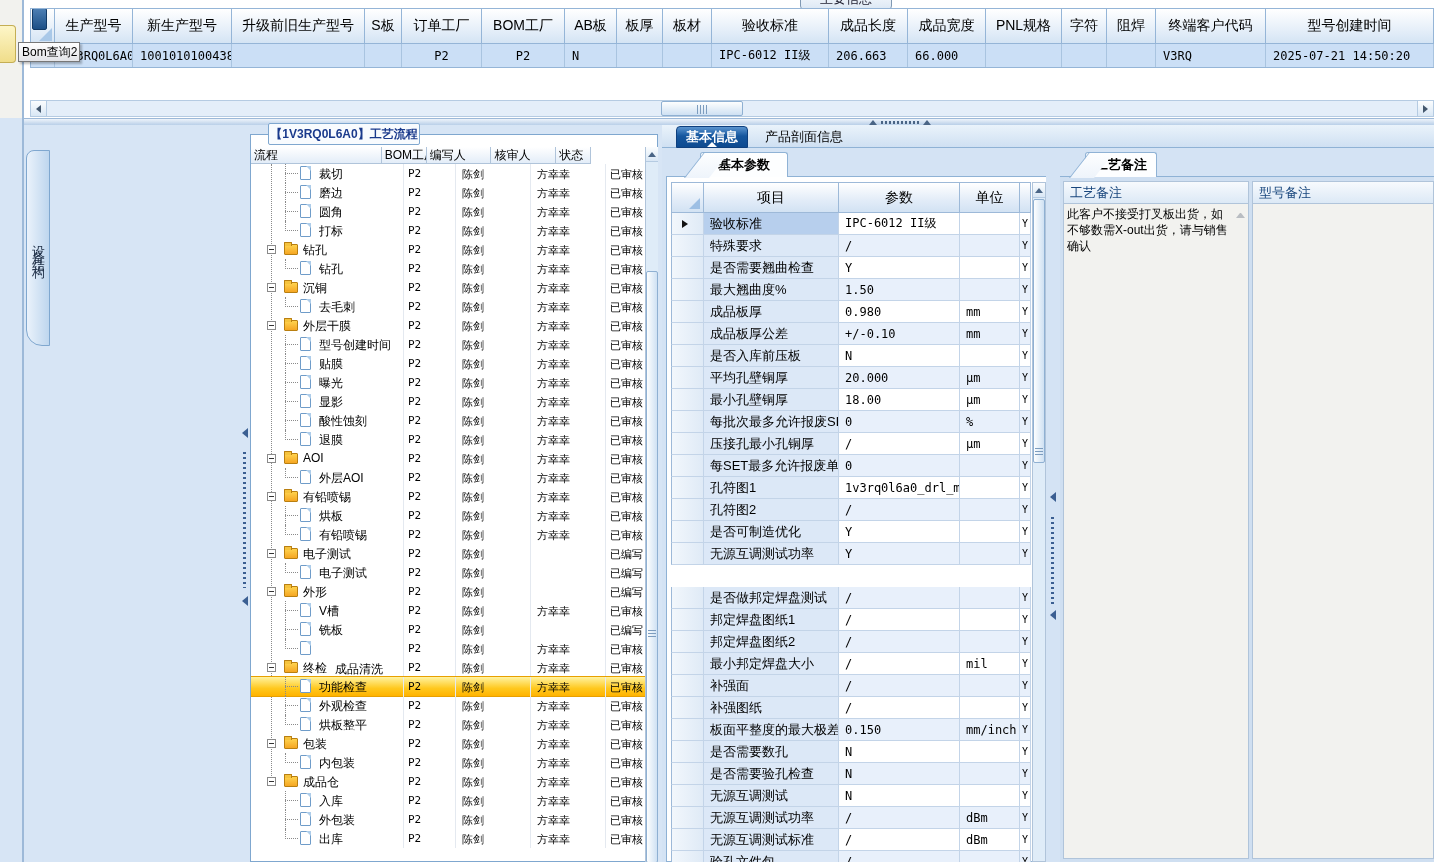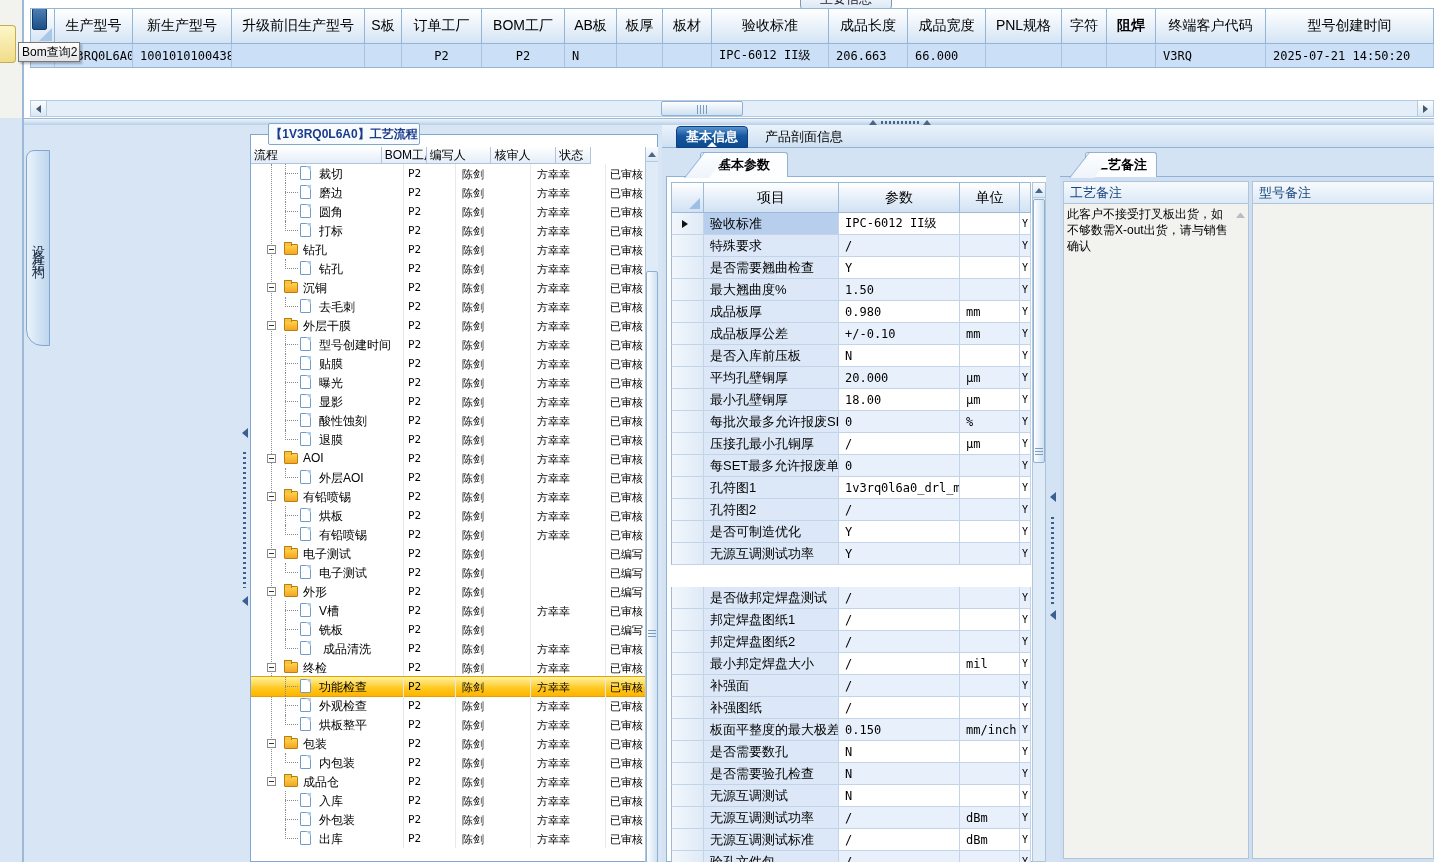--- a/index.html
+++ b/index.html
@@ -150,21 +150,21 @@
         <div class="g-hcell" style="width: 80px;">订单工厂</div>
         <div class="g-hcell" style="width: 83px;">BOM工厂</div>
         <div class="g-hcell" style="width: 52px;">AB板</div>
         <div class="g-hcell" style="width: 46px;">板厚</div>
         <div class="g-hcell" style="width: 49px;">板材</div>
         <div class="g-hcell" style="width: 117px;">验收标准</div>
         <div class="g-hcell" style="width: 79px;">成品长度</div>
         <div class="g-hcell" style="width: 78px;">成品宽度</div>
         <div class="g-hcell" style="width: 76px;">PNL规格</div>
         <div class="g-hcell" style="width: 45px;">字符</div>
-        <div class="g-hcell" style="width: 49px; font-weight: bold;">阻焊</div>
+        <div class="g-hcell" style="width: 49px;">阻焊</div>
         <div class="g-hcell" style="width: 110px;">终端客户代码</div>
         <div class="g-hcell" style="width: 168px;">型号创建时间</div>
       </div>
     <div class="g-drow" id="grid-row">
         <div class="g-dcell" style="width: 25px;"></div>
         <div class="g-dcell mono" style="width: 78px;">1V3RQ0L6A0</div>
         <div class="g-dcell mono" style="width: 99px;">10010101004385</div>
         <div class="g-dcell mono" style="width: 133px;"></div>
         <div class="g-dcell mono" style="width: 37px;"></div>
         <div class="g-dcell mono center" style="width: 80px;">P2</div>
@@ -568,21 +568,21 @@
           <div class="t-val" style="left: 359px; width: 35px;">已编写</div>
         </div>
         <div class="trow" style="top: 475px;">
           <div class="col-sep" style="left: 152px;"></div>
           <div class="col-sep" style="left: 204px;"></div>
           <div class="col-sep" style="left: 279px;"></div>
           <div class="col-sep" style="left: 354px;"></div>
           <div class="leaf-vline half"></div>
           <div class="leaf-hline"></div>
           <div class="doc-ico"></div>
-          <div class="t-label" style="left: 72px;">成品清洗</div>
+          <div class="t-label" style="left: 84px; margin-top: 20px;">成品清洗</div>
           <div class="t-val" style="left: 157px;">P2</div>
           <div class="t-val" style="left: 211px;">陈剑</div>
           <div class="t-val" style="left: 286px;">方幸幸</div>
           <div class="t-val" style="left: 359px; width: 35px;">已审核</div>
         </div>
         <div class="trow" style="top: 494px;">
           <div class="col-sep" style="left: 152px;"></div>
           <div class="col-sep" style="left: 204px;"></div>
           <div class="col-sep" style="left: 279px;"></div>
           <div class="col-sep" style="left: 354px;"></div>

